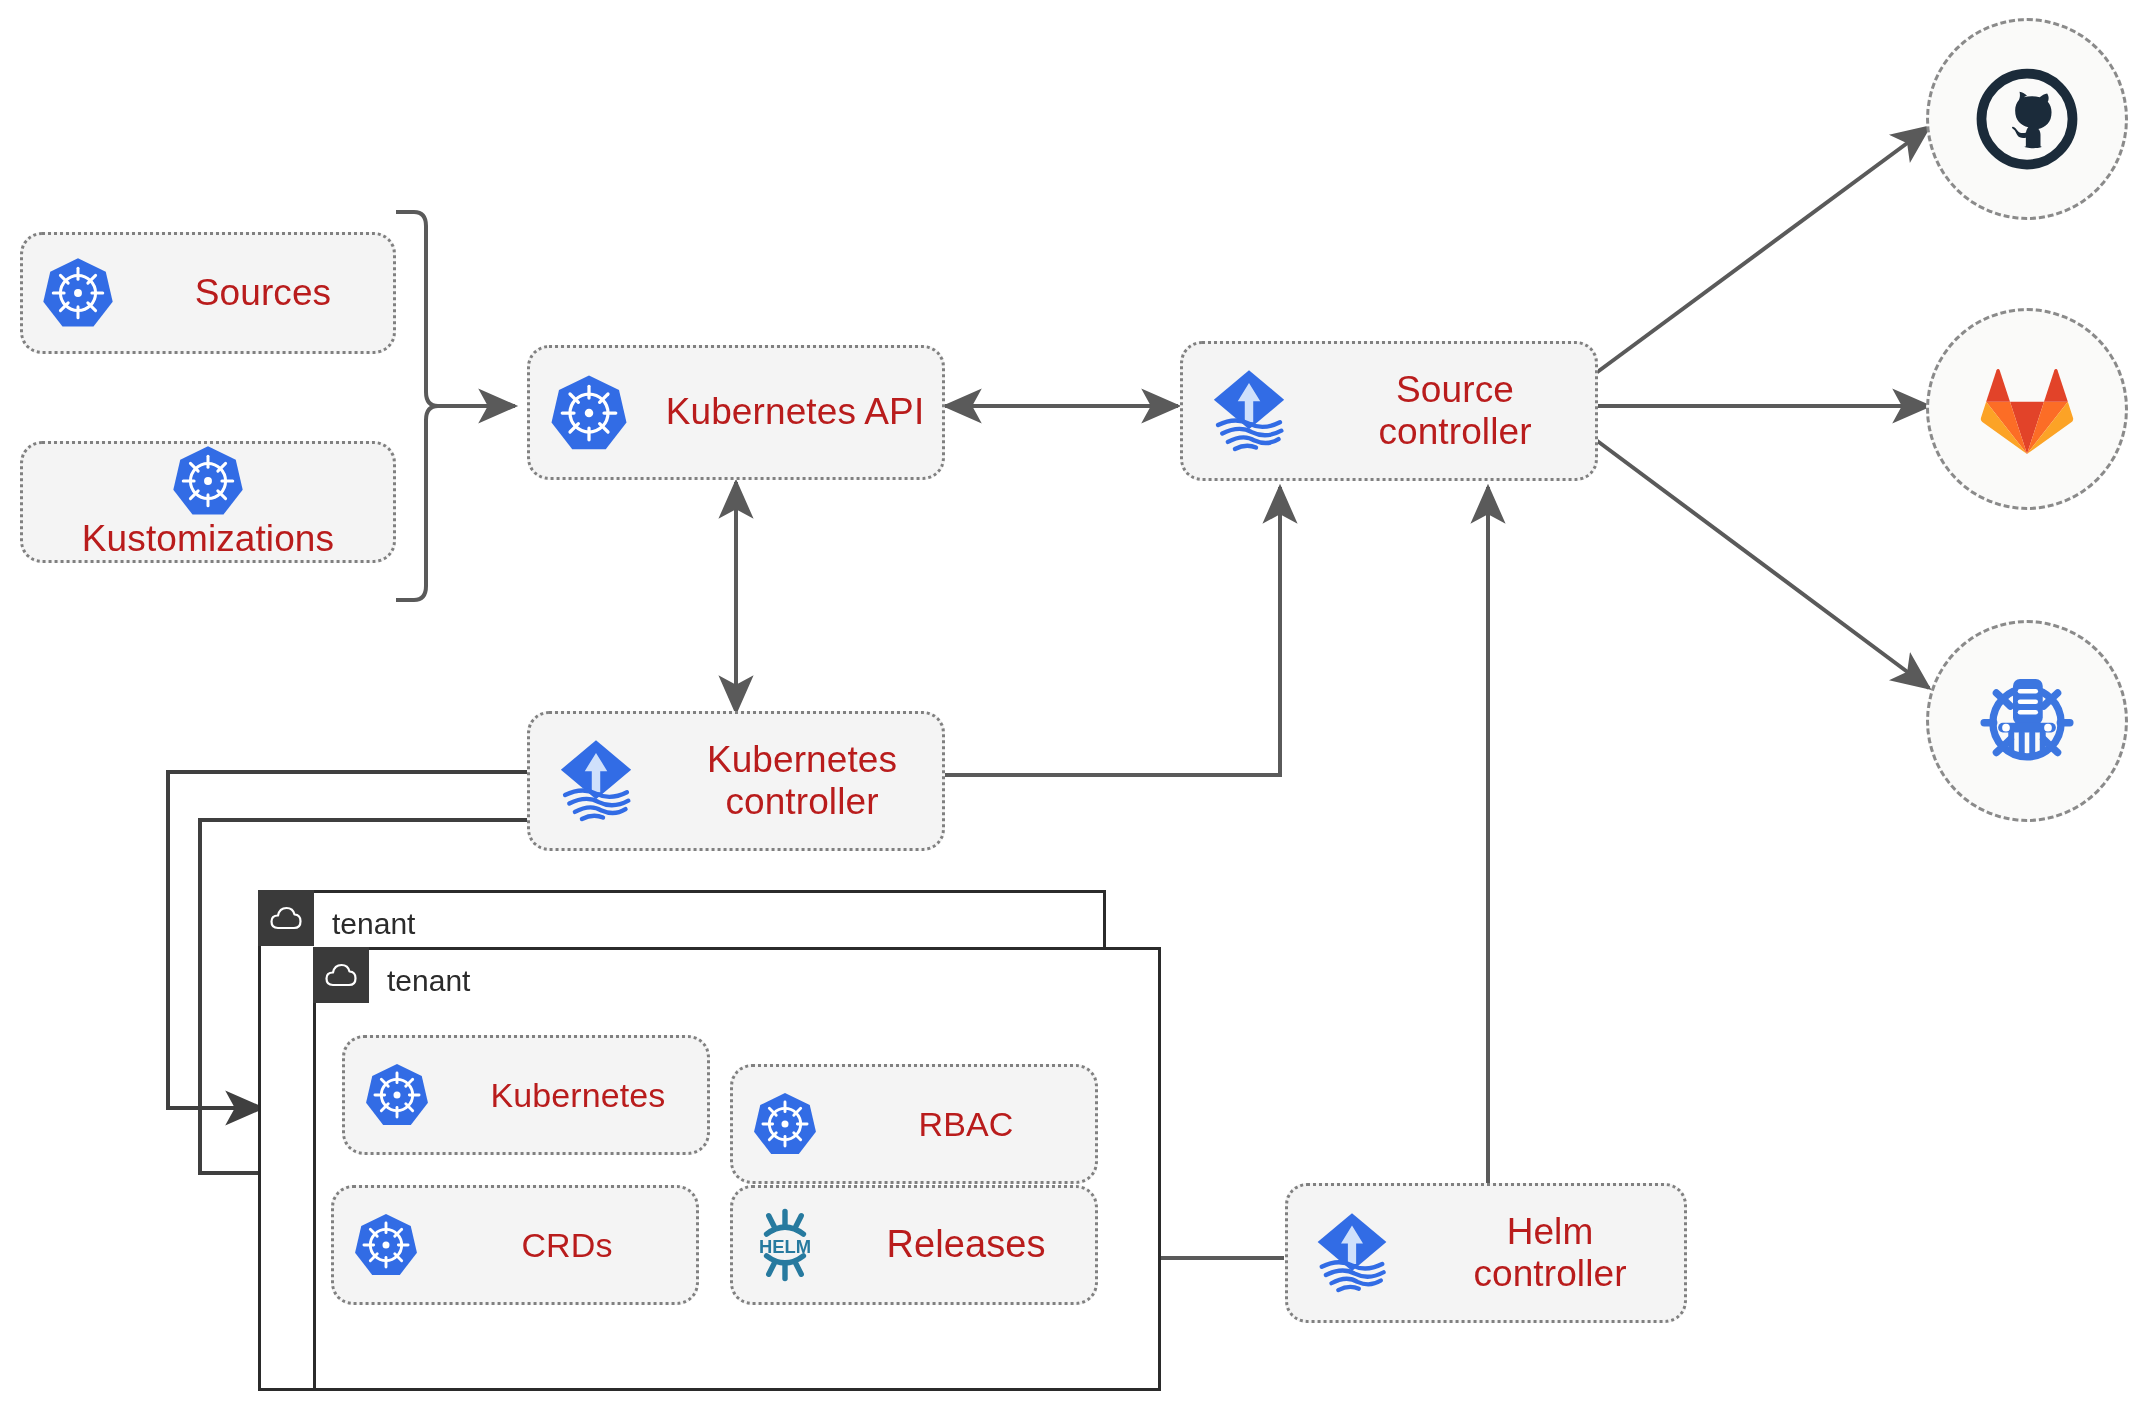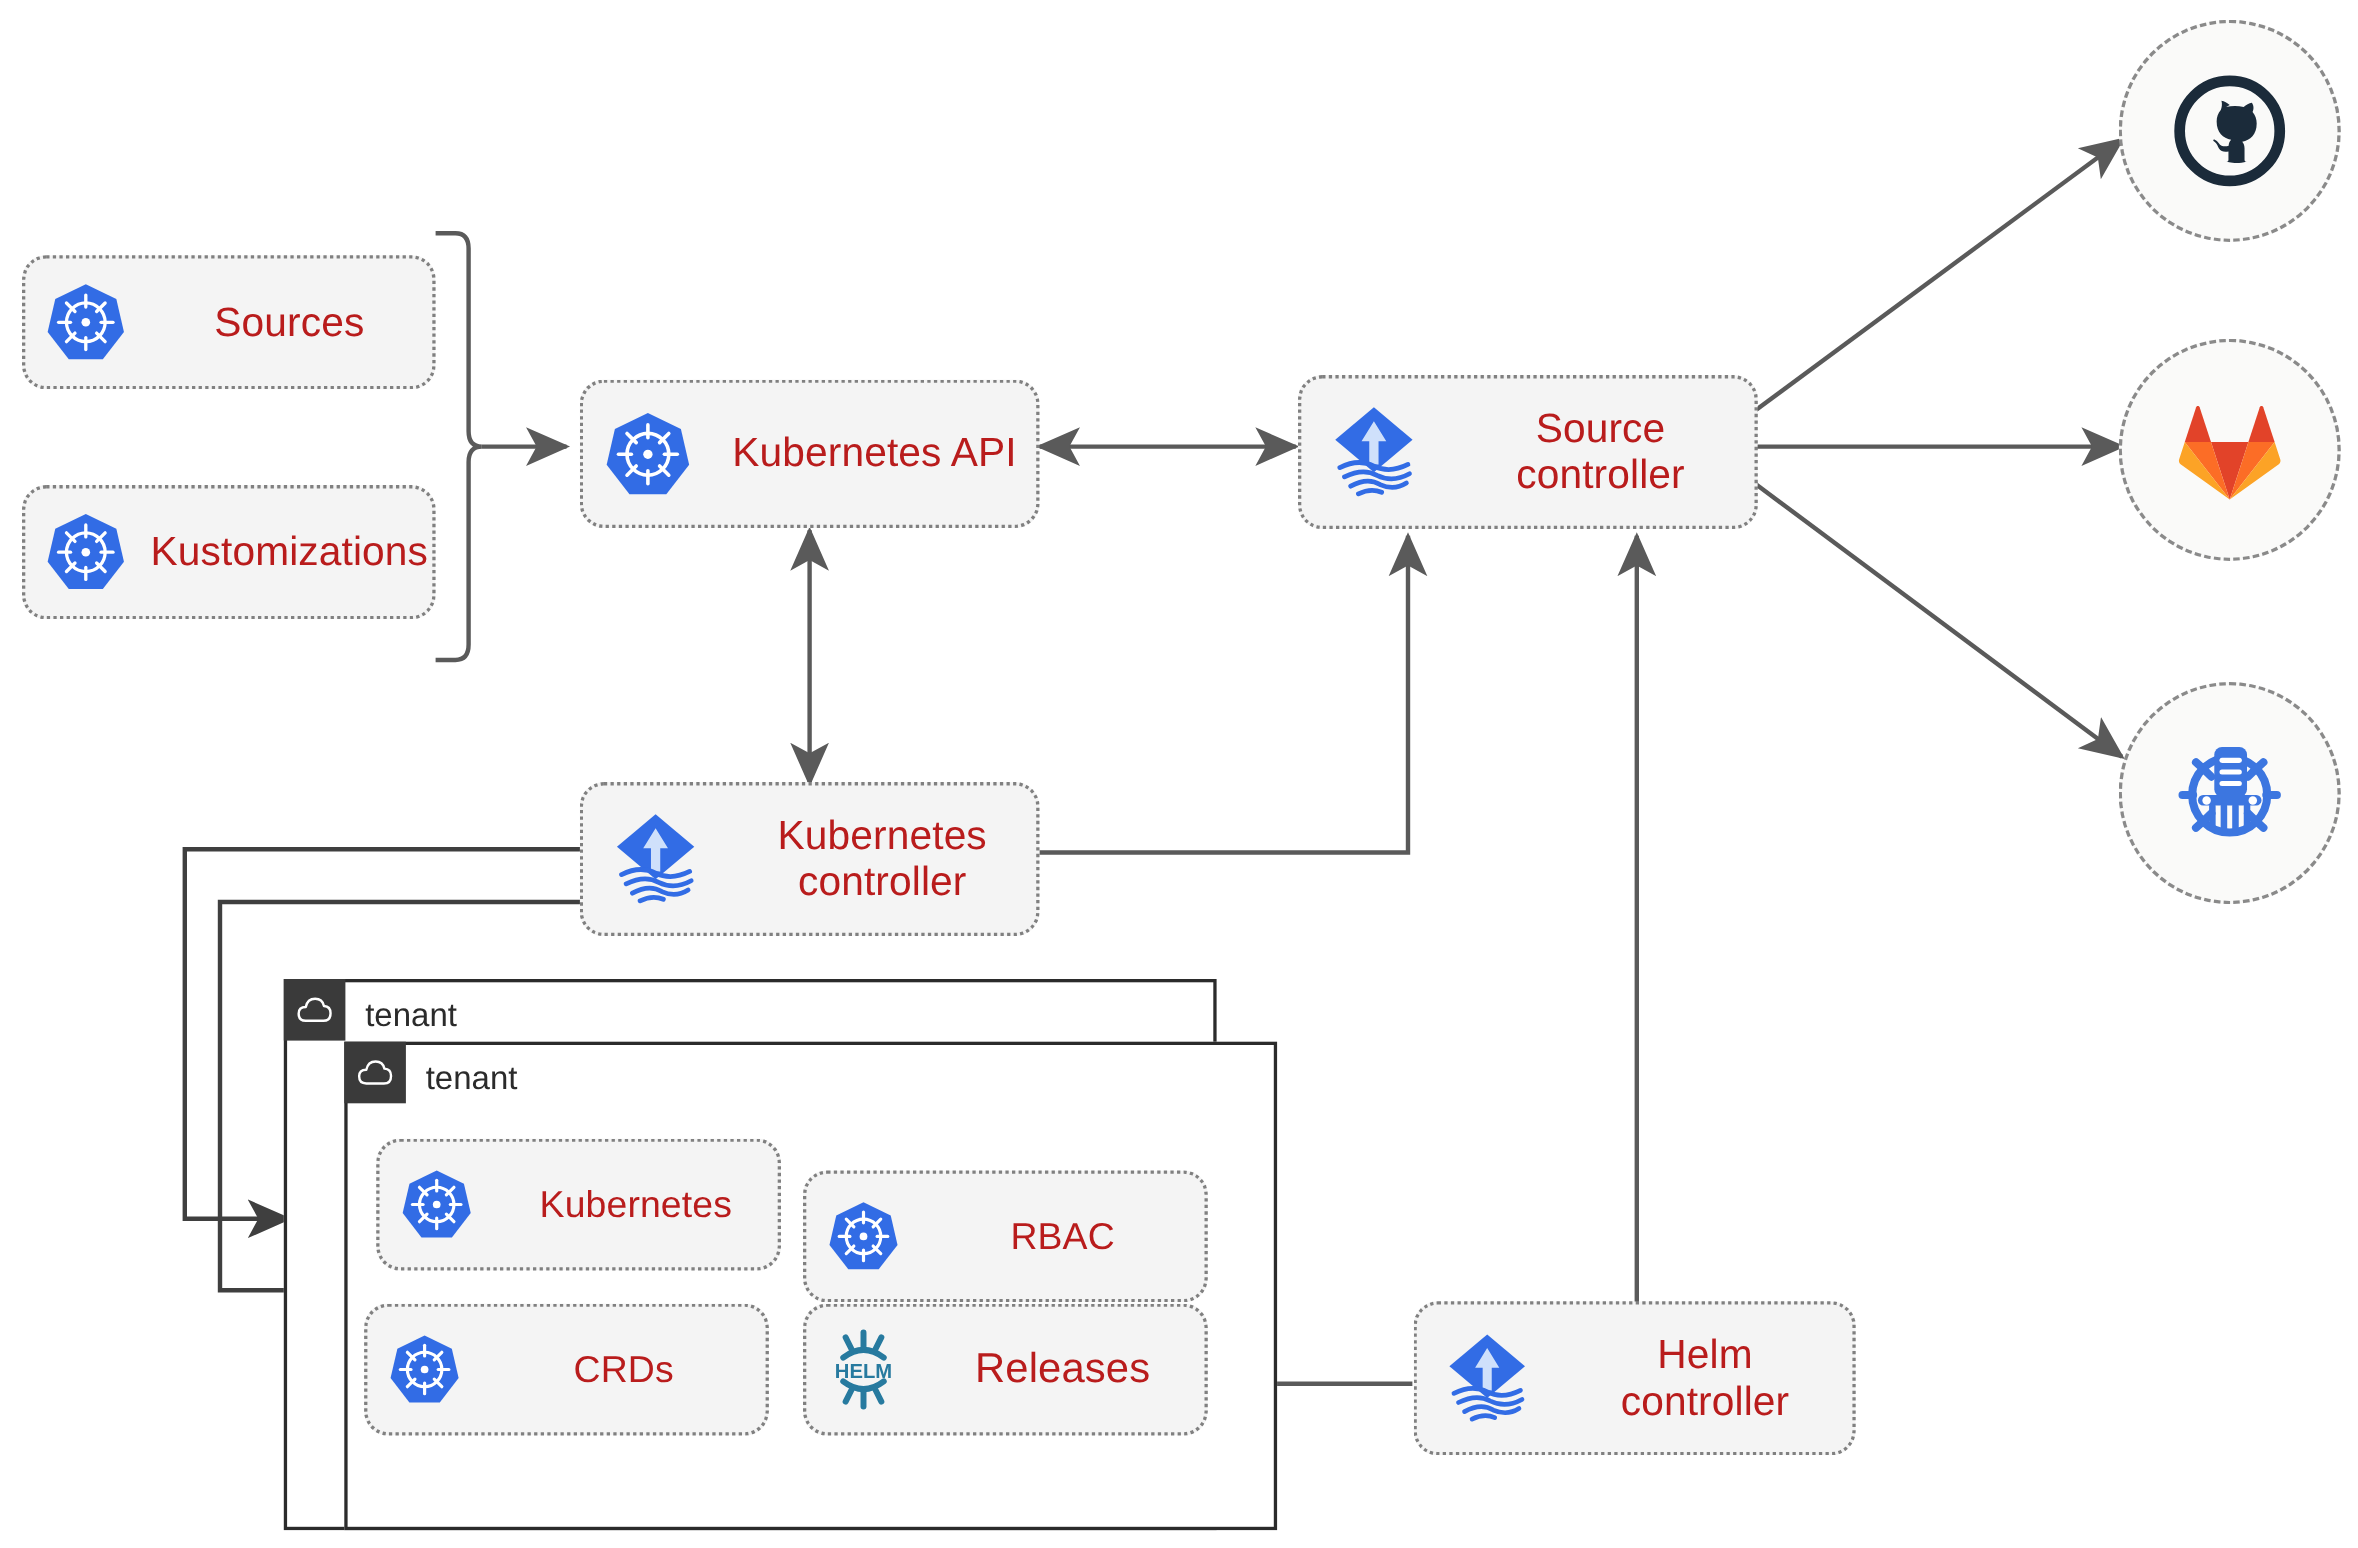--- a/index.html
+++ b/index.html
@@ -128,21 +128,21 @@
           <line x1="16.8" y1="16.8" x2="23.5" y2="23.5"></line>
           <line x1="40.5" y1="40.5" x2="47.2" y2="47.2"></line>
           <line x1="47.2" y1="16.8" x2="40.5" y2="23.5"></line>
           <line x1="23.5" y1="40.5" x2="16.8" y2="47.2"></line>
         </g>
       </svg>
     </span>
     <span class="lbl">Sources</span>
   </div>
 
-  <div class="node" style="left:20px;top:441px;width:376px;height:122px;">
+  <div class="node" style="left:20px;top:441px;width:376px;height:122px;flex-direction:column;">
     <span class="ico" style="width:110px;">
       <svg width="74" height="74" viewBox="0 0 64 64" aria-hidden="true">
         <path d="M32 2 L56 13.6 L62 39.6 L45.4 61 L18.6 61 L2 39.6 L8 13.6 Z" fill="#326CE5"></path>
         <g fill="none" stroke="#fff" stroke-width="2.6" stroke-linecap="round">
           <circle cx="32" cy="32" r="15.2"></circle>
           <circle cx="32" cy="32" r="3.4" fill="#fff" stroke="none"></circle>
           <line x1="32" y1="10.6" x2="32" y2="20"></line>
             <line x1="32" y1="44" x2="32" y2="53.4"></line>
           <line x1="10.6" y1="32" x2="20" y2="32"></line>
             <line x1="44" y1="32" x2="53.4" y2="32"></line>

